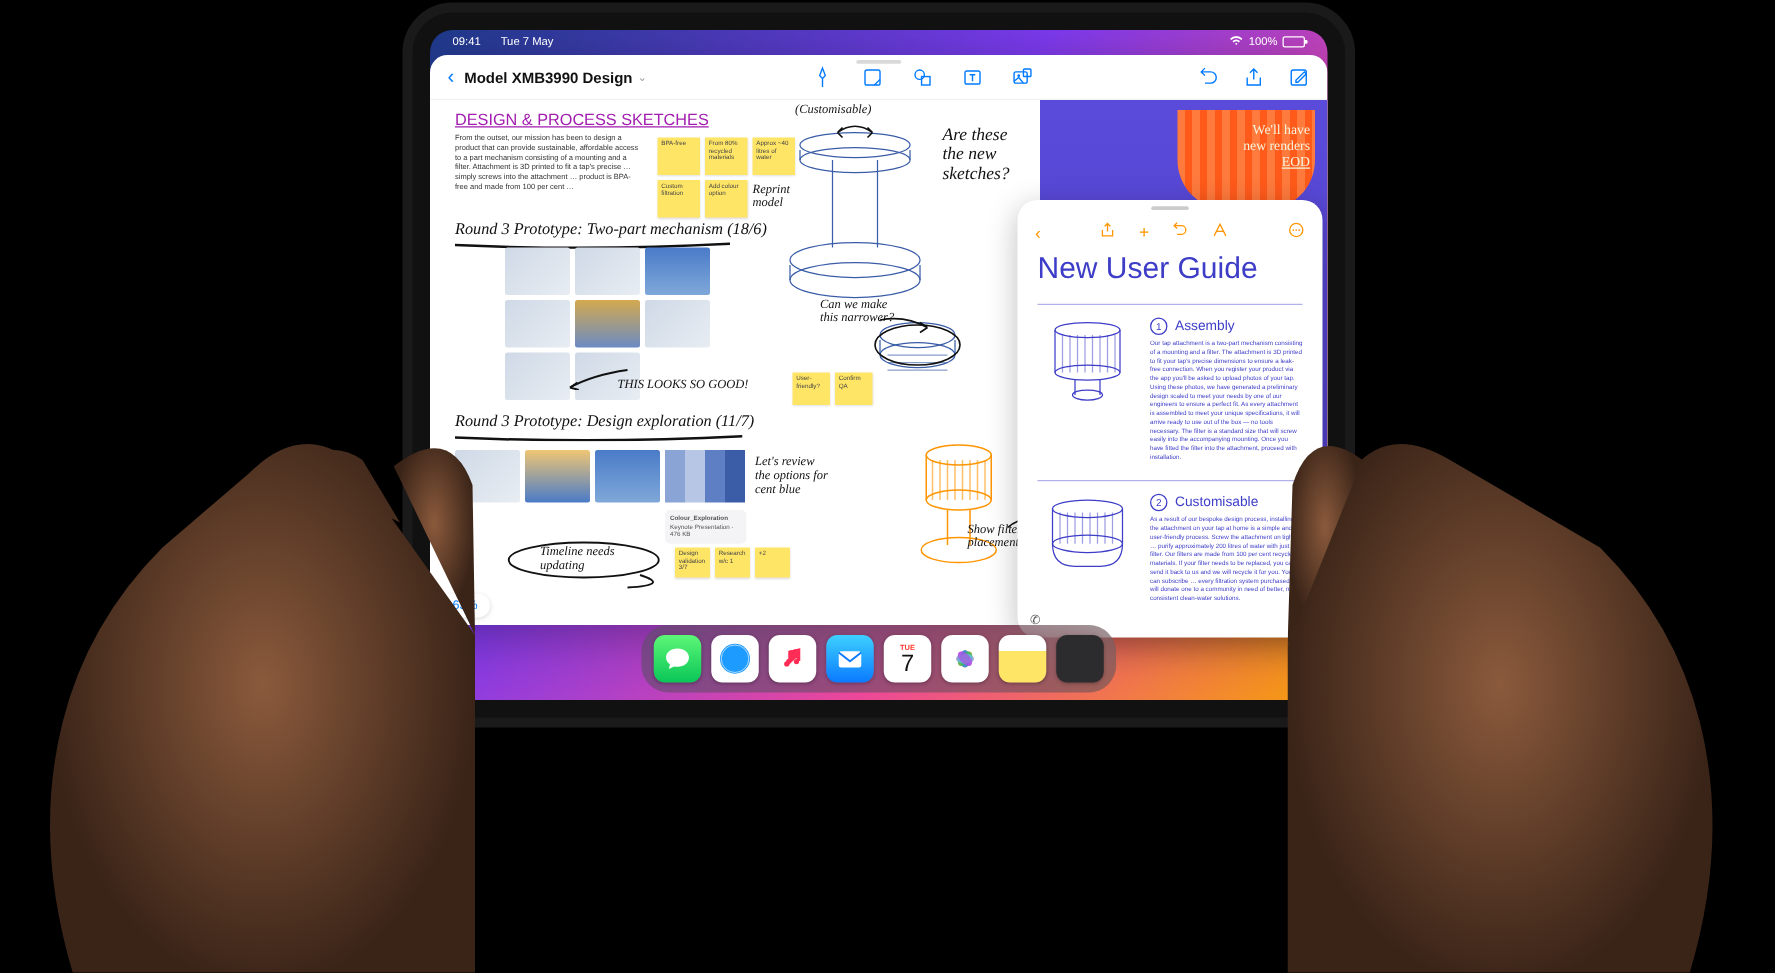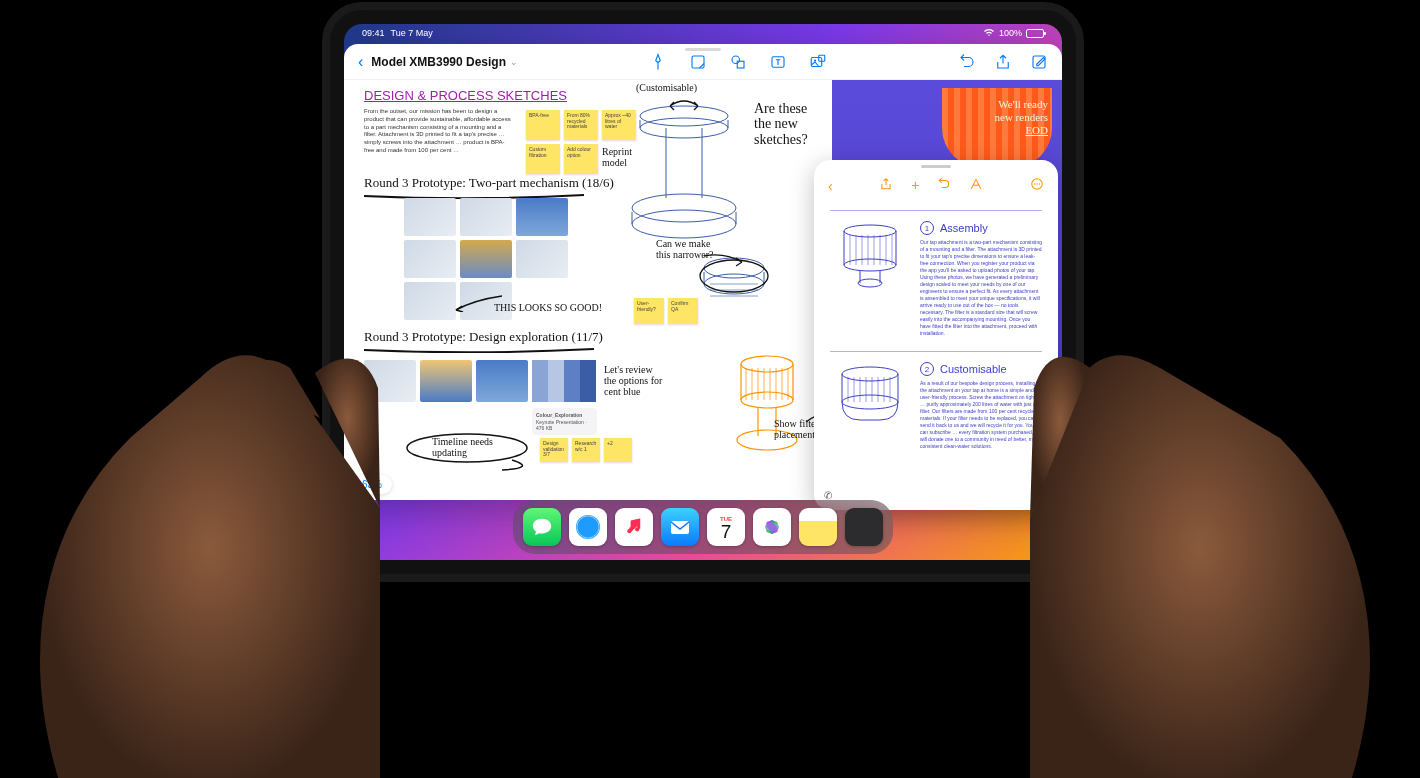--- a/index.html
+++ b/index.html
@@ -41,21 +41,21 @@
   height: 18px;
   display: flex;
   justify-content: space-between;
   align-items: center;
   padding: 0 18px;
   font-size: 9px;
   color: #fff;
   font-weight: 500;
   z-index: 100;
 }
-.status-left { display: flex; gap: 6px; }
+.status-left { display: flex; gap: 16px; }
 .status-right { display: flex; gap: 4px; align-items: center; }
 .battery { width: 18px; height: 9px; border: 1px solid #fff; border-radius: 2px; position: relative; }
 .battery::after { content:''; position:absolute; right:-3px; top:2px; width:2px; height:3px; background:#fff; border-radius:0 1px 1px 0; }
 .battery-fill { background:#fff; height:100%; width:100%; border-radius:1px; }
 
 .grabber { position:absolute; top:24px; left:50%; transform:translateX(-50%); width:36px; height:3px; border-radius:2px; background:rgba(0,0,0,0.15); z-index:50; }
 
 
 .freeform-window {
   position: absolute;
@@ -116,20 +116,21 @@
   color:#444;
   line-height:1.1;
 }
 
 .handwriting {
   position:absolute;
   font-family: "Bradley Hand", "Segoe Script", cursive;
   color:#111;
   font-size: 13px;
   line-height:1.1;
+  font-style:italic;
 }
 .hw-small { font-size: 10px; }
 
 .photo-grid {
   position:absolute;
   top: 118px; left: 60px;
   display:grid;
   grid-template-columns: repeat(3, 52px);
   grid-auto-rows: 38px;
   gap: 4px;
@@ -509,21 +510,21 @@
         </svg>
 
         <div class="handwriting hw-small" style="top:338px;left:430px;width:60px">Show filter placement</div>
         <svg class="sketch" style="top:330px;left:460px" width="30" height="14">
             <path d="M2 12 Q14 2 28 6 M28 6 L23 2 M28 6 L24 11" stroke="#111" stroke-width="1.3" fill="none"></path>
           </svg>
 
         <div class="side-panel">
           <div class="ridged"></div>
           <div class="side-note">
-            <span>We'll ready</span><br>
+            <span>We'll have</span><br>
             <span>new renders</span><br>
             <span style="text-decoration:underline">EOD</span>
           </div>
           <svg style="position:absolute;top:180px;left:26px" width="100" height="240">
             <g fill="none" stroke="#4a3bc0" stroke-width="0">
               <rect x="0" y="0" width="100" height="240" fill="#5b4bdb"></rect>
             </g>
             <g>
               <path d="M20 10 H80 V48 H20 Z" fill="repeating-linear-gradient(90deg,#ff7a3d 0 4px,#ff5a1a 4px 8px)"></path>
             </g>
@@ -551,20 +552,21 @@
               </svg></span>
         </div>
         <span class="nbtn"><svg width="14" height="14" viewBox="0 0 24 24">
               <circle cx="12" cy="12" r="9" stroke="#ff9500" stroke-width="1.8" fill="none"></circle>
               <circle cx="8" cy="12" r="1.2" fill="#ff9500"></circle>
               <circle cx="12" cy="12" r="1.2" fill="#ff9500"></circle>
               <circle cx="16" cy="12" r="1.2" fill="#ff9500"></circle>
             </svg></span>
       </div>
       <div class="notes-body">
+        <div class="notes-title">New User Guide</div>
         <hr class="notes-divider">
         <div class="step">
           <div class="step-diagram">
             <svg viewBox="0 0 80 70">
                 <g stroke="#3d3dc8" stroke-width="1" fill="none">
               <ellipse cx="40" cy="10" rx="26" ry="6"></ellipse>
               <path d="M14 10 V44 M66 10 V44"></path>
               <ellipse cx="40" cy="44" rx="26" ry="6"></ellipse>
               <path d="M20 14 V44 M26 14 V44 M32 14 V44 M38 14 V44 M44 14 V44 M50 14 V44 M56 14 V44 M62 14 V44" opacity="0.5"></path>
               <path d="M30 50 V62 M50 50 V62"></path>

